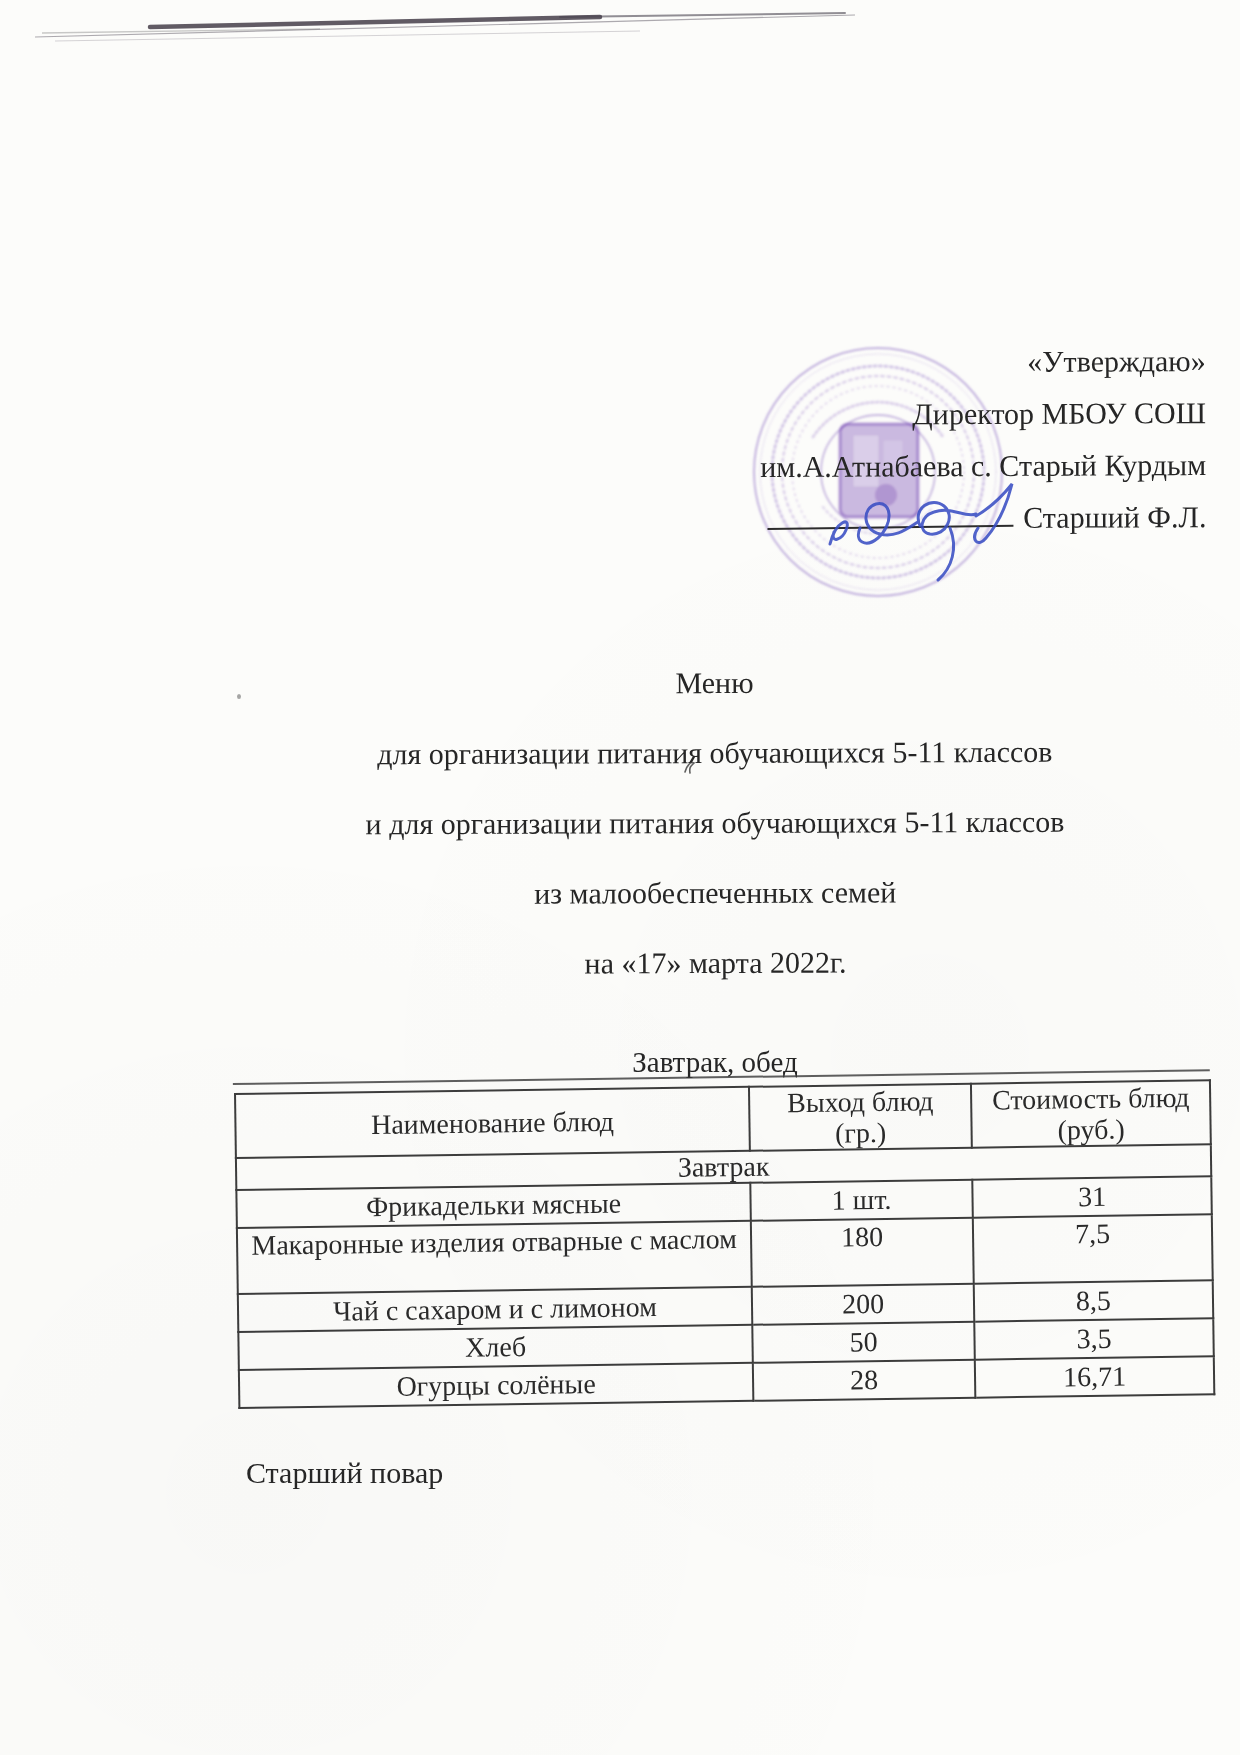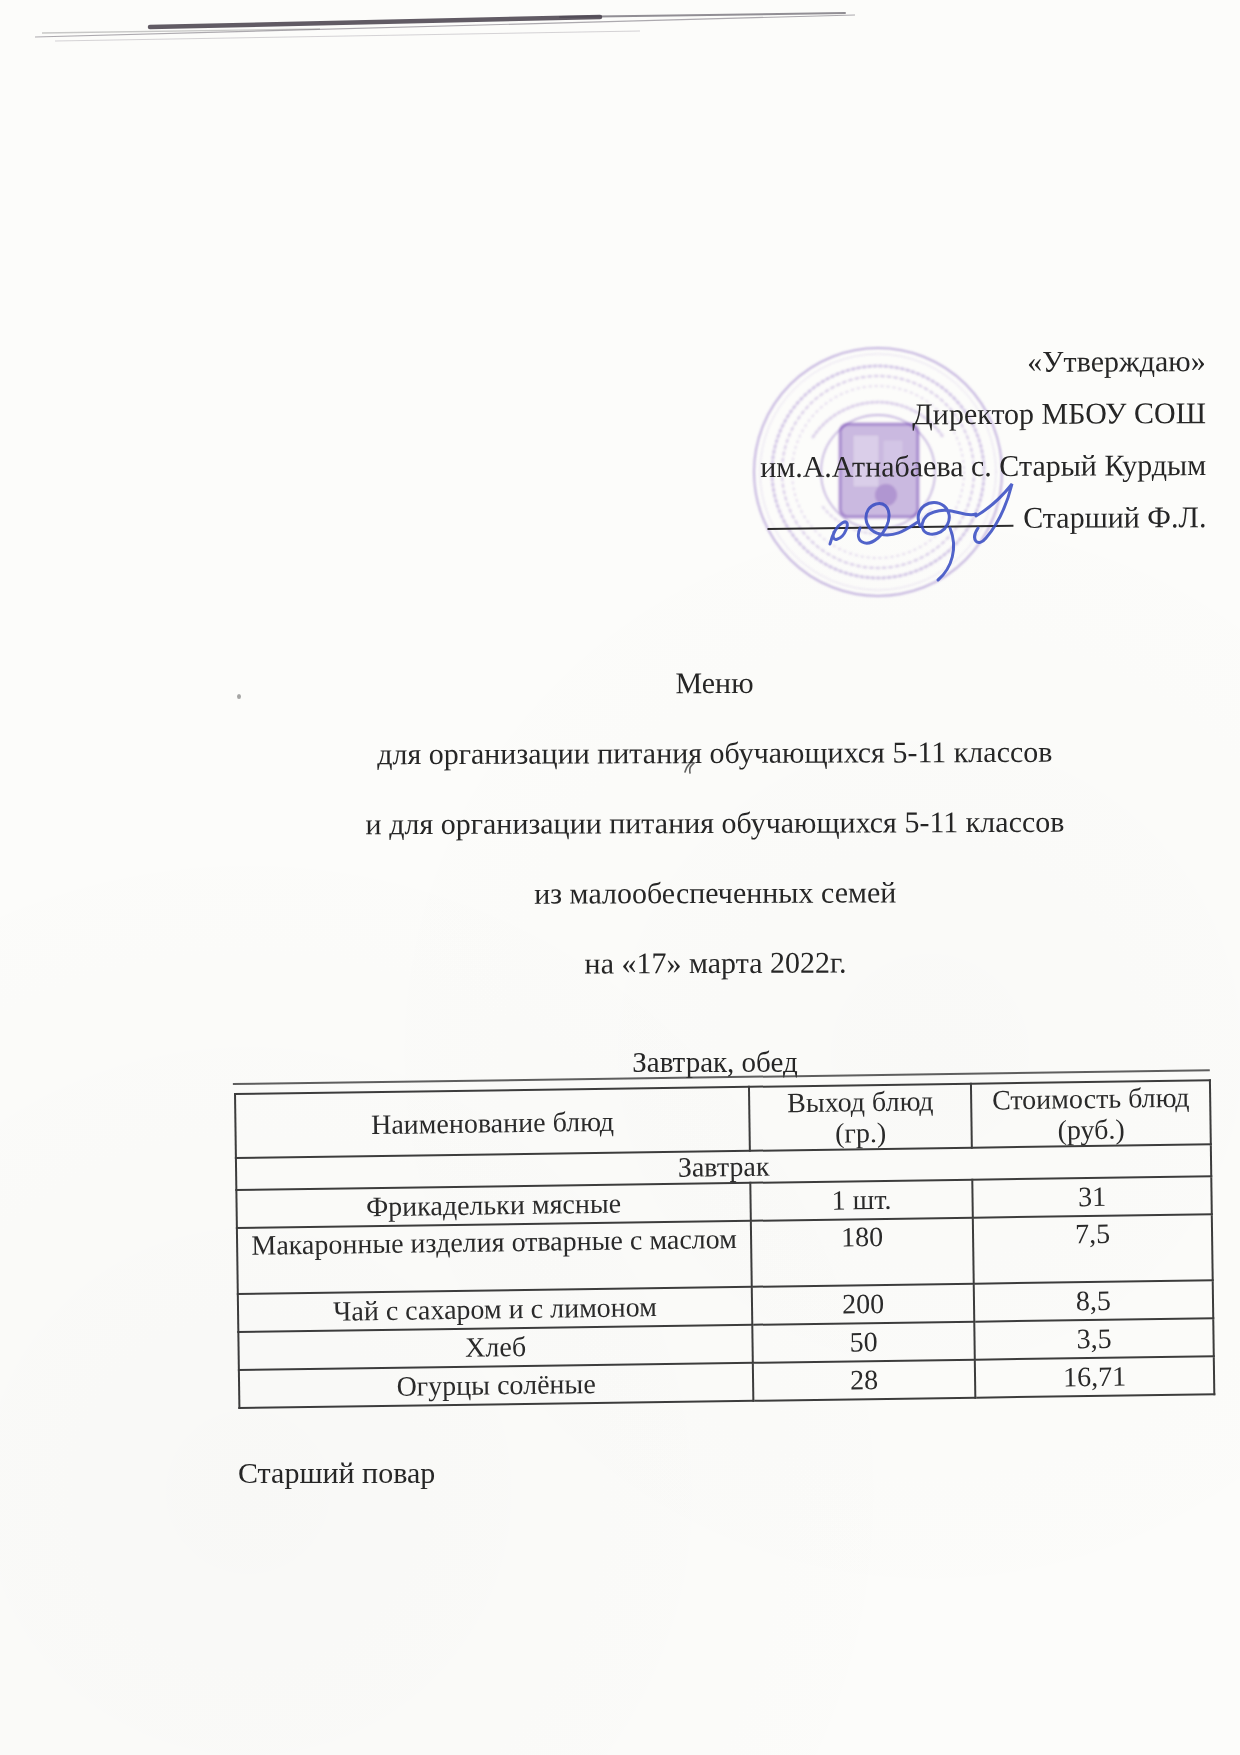--- a/index.html
+++ b/index.html
@@ -68,21 +68,21 @@
   table.menu th,table.menu td{
     border:2px solid #3c3c3c;text-align:center;padding:0 6px;
     font-weight:normal;
   }
   table.menu thead th{vertical-align:middle;height:62px;line-height:31px;}
   .section-row td{height:30px;line-height:30px;}
   tr.r-single td{height:34px;vertical-align:top;line-height:36px;}
   tr.r-tall td{height:64px;vertical-align:top;line-height:33px;}
   
   .footer-label{
-    position:absolute;left:238px;top:1456px;font-size:30px;
+    position:absolute;left:246px;top:1456px;font-size:30px;
   }
 </style>
 </head>
 <body>
 
 <div class="page">
 
   <svg class="artifact-top" viewBox="0 0 1240 60">
     <path d="M35,37 L855,15" stroke="#6a6470" stroke-width="1.2" opacity="0.55" fill="none"></path>
     <path d="M150,27 L600,17" stroke="#39323f" stroke-width="4.5" opacity="0.8" stroke-linecap="round" fill="none"></path>

